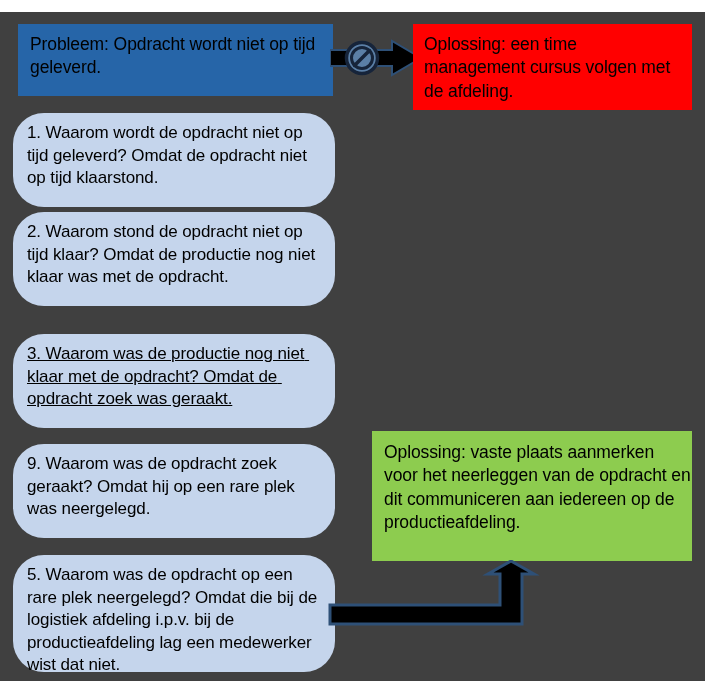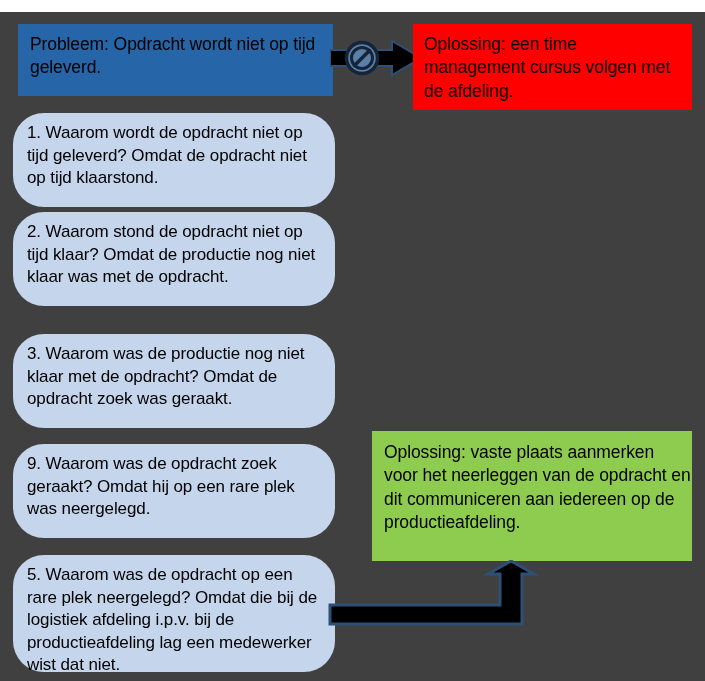--- a/index.html
+++ b/index.html
@@ -70,21 +70,21 @@
     left: 13px;
     width: 322px;
     background: #C5D5EC;
     color: #000000;
     font-size: 17px;
     padding: 9px 14px 8px 14px;
     border-radius: 31px;
   }
   #why-box-1 { top: 101px;  height: 94px; }
   #why-box-2 { top: 200px;  height: 94px; }
-  #why-box-3 { top: 322px;  height: 94px; }
+  #why-box-3 { top: 322px;  height: 94px; text-decoration: underline; }
   #why-box-4 { top: 432px;  height: 94px; }
   #why-box-5 { top: 543px;  height: 117px; }
 
   
   #blocked-arrow {
     position: absolute;
     left: 330px;
     top: 22px;
     width: 92px;
     height: 48px;

